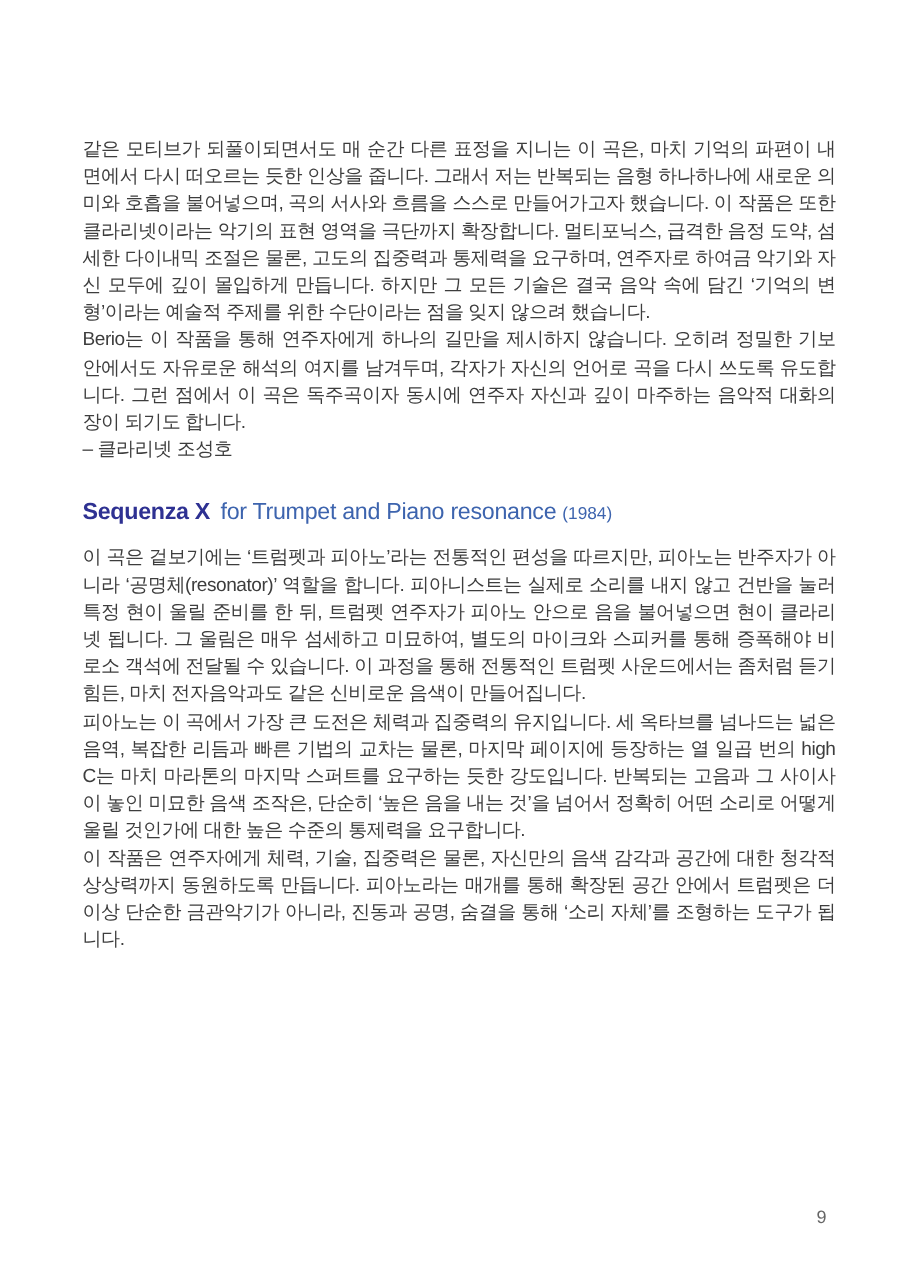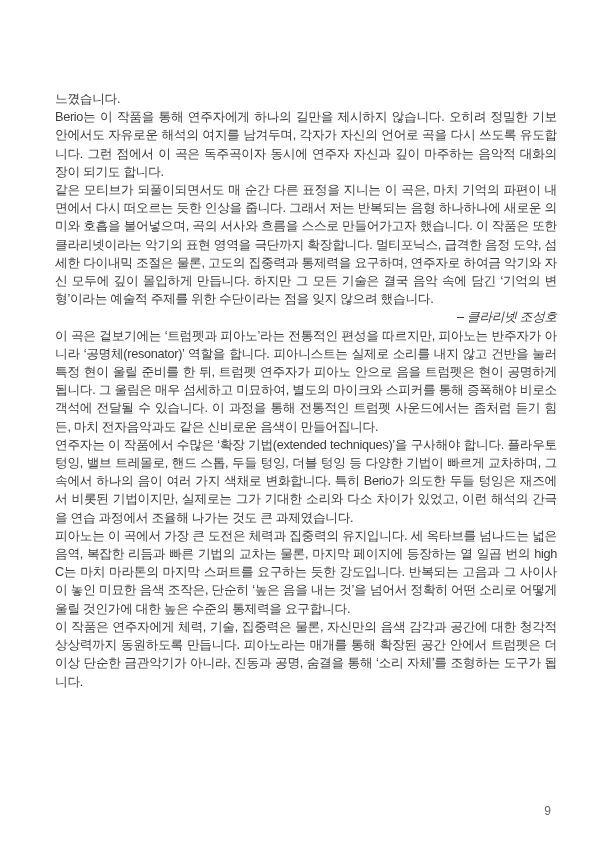--- a/index.html
+++ b/index.html
@@ -24,22 +24,21 @@
   }
   .content p {
     margin: 0;
     font-size: 12.7px;
     line-height: 18.2px;
     letter-spacing: -0.3px;
     text-align: justify;
     color: #3d3d3d;
   }
   .content p.sig {
-    text-align: right;
-    font-style: italic;
+    text-align: left;
   }
   .heading {
     margin: 21px 0 9px 0;
     font-weight: normal;
     line-height: 20px;
     white-space: nowrap;
   }
   .h-title {
     font-size: 15.5px;
     font-weight: bold;
@@ -65,30 +64,31 @@
     color: #666666;
   }
 </style>
 </head>
 <body>
 
 <div class="page">
   <div class="content">
 
     <section>
-      <p>느꼈습니다.</p>
+      <p>같은 모티브가 되풀이되면서도 매 순간 다른 표정을 지니는 이 곡은, 마치 기억의 파편이 내면에서 다시 떠오르는 듯한 인상을 줍니다. 그래서 저는 반복되는 음형 하나하나에 새로운 의미와 호흡을 불어넣으며, 곡의 서사와 흐름을 스스로 만들어가고자 했습니다. 이 작품은 또한 클라리넷이라는 악기의 표현 영역을 극단까지 확장합니다. 멀티포닉스, 급격한 음정 도약, 섬세한 다이내믹 조절은 물론, 고도의 집중력과 통제력을 요구하며, 연주자로 하여금 악기와 자신 모두에 깊이 몰입하게 만듭니다. 하지만 그 모든 기술은 결국 음악 속에 담긴 ‘기억의 변형’이라는 예술적 주제를 위한 수단이라는 점을 잊지 않으려 했습니다.</p>
       <p>Berio는 이 작품을 통해 연주자에게 하나의 길만을 제시하지 않습니다. 오히려 정밀한 기보 안에서도 자유로운 해석의 여지를 남겨두며, 각자가 자신의 언어로 곡을 다시 쓰도록 유도합니다. 그런 점에서 이 곡은 독주곡이자 동시에 연주자 자신과 깊이 마주하는 음악적 대화의 장이 되기도 합니다.</p>
-      <p>같은 모티브가 되풀이되면서도 매 순간 다른 표정을 지니는 이 곡은, 마치 기억의 파편이 내면에서 다시 떠오르는 듯한 인상을 줍니다. 그래서 저는 반복되는 음형 하나하나에 새로운 의미와 호흡을 불어넣으며, 곡의 서사와 흐름을 스스로 만들어가고자 했습니다. 이 작품은 또한 클라리넷이라는 악기의 표현 영역을 극단까지 확장합니다. 멀티포닉스, 급격한 음정 도약, 섬세한 다이내믹 조절은 물론, 고도의 집중력과 통제력을 요구하며, 연주자로 하여금 악기와 자신 모두에 깊이 몰입하게 만듭니다. 하지만 그 모든 기술은 결국 음악 속에 담긴 ‘기억의 변형’이라는 예술적 주제를 위한 수단이라는 점을 잊지 않으려 했습니다.</p>
       <p class="sig">– 클라리넷 조성호</p>
     </section>
 
+    <h2 class="heading">
+      <span class="h-title">Sequenza X</span><span class="h-sub">for Trumpet and Piano resonance</span><span class="h-year">(1984)</span>
+    </h2>
 
     <section>
-      <p>이 곡은 겉보기에는 ‘트럼펫과 피아노’라는 전통적인 편성을 따르지만, 피아노는 반주자가 아니라 ‘공명체(resonator)’ 역할을 합니다. 피아니스트는 실제로 소리를 내지 않고 건반을 눌러 특정 현이 울릴 준비를 한 뒤, 트럼펫 연주자가 피아노 안으로 음을 트럼펫은 현이 공명하게 됩니다. 그 울림은 매우 섬세하고 미묘하여, 별도의 마이크와 스피커를 통해 증폭해야 비로소 객석에 전달될 수 있습니다. 이 과정을 통해 전통적인 트럼펫 사운드에서는 좀처럼 듣기 힘든, 마치 전자음악과도 같은 신비로운 음색이 만들어집니다.</p>
-      <p>연주자는 이 작품에서 수많은 ‘확장 기법(extended techniques)’을 구사해야 합니다. 플라우토 텅잉, 밸브 트레몰로, 핸드 스톱, 두들 텅잉, 더블 텅잉 등 다양한 기법이 빠르게 교차하며, 그 속에서 하나의 음이 여러 가지 색채로 변화합니다. 특히 Berio가 의도한 두들 텅잉은 재즈에서 비롯된 기법이지만, 실제로는 그가 기대한 소리와 다소 차이가 있었고, 이런 해석의 간극을 연습 과정에서 조율해 나가는 것도 큰 과제였습니다.</p>
+      <p>이 곡은 겉보기에는 ‘트럼펫과 피아노’라는 전통적인 편성을 따르지만, 피아노는 반주자가 아니라 ‘공명체(resonator)’ 역할을 합니다. 피아니스트는 실제로 소리를 내지 않고 건반을 눌러 특정 현이 울릴 준비를 한 뒤, 트럼펫 연주자가 피아노 안으로 음을 불어넣으면 현이 클라리넷 됩니다. 그 울림은 매우 섬세하고 미묘하여, 별도의 마이크와 스피커를 통해 증폭해야 비로소 객석에 전달될 수 있습니다. 이 과정을 통해 전통적인 트럼펫 사운드에서는 좀처럼 듣기 힘든, 마치 전자음악과도 같은 신비로운 음색이 만들어집니다.</p>
       <p>피아노는 이 곡에서 가장 큰 도전은 체력과 집중력의 유지입니다. 세 옥타브를 넘나드는 넓은 음역, 복잡한 리듬과 빠른 기법의 교차는 물론, 마지막 페이지에 등장하는 열 일곱 번의 high C는 마치 마라톤의 마지막 스퍼트를 요구하는 듯한 강도입니다. 반복되는 고음과 그 사이사이 놓인 미묘한 음색 조작은, 단순히 ‘높은 음을 내는 것’을 넘어서 정확히 어떤 소리로 어떻게 울릴 것인가에 대한 높은 수준의 통제력을 요구합니다.</p>
       <p>이 작품은 연주자에게 체력, 기술, 집중력은 물론, 자신만의 음색 감각과 공간에 대한 청각적 상상력까지 동원하도록 만듭니다. 피아노라는 매개를 통해 확장된 공간 안에서 트럼펫은 더 이상 단순한 금관악기가 아니라, 진동과 공명, 숨결을 통해 ‘소리 자체’를 조형하는 도구가 됩니다.</p>
 
     </section>
 
   </div>
 
   <div class="pagenum">9</div>
 </div>
 

